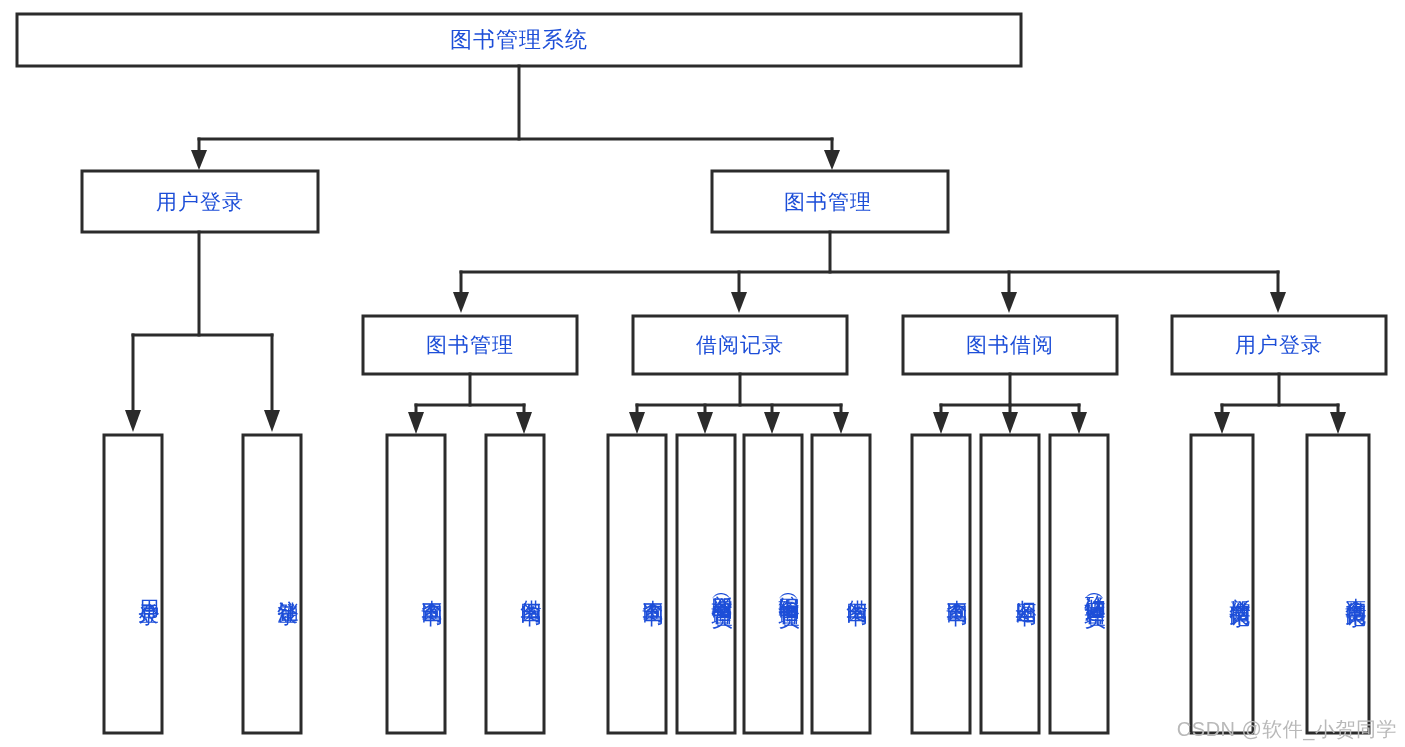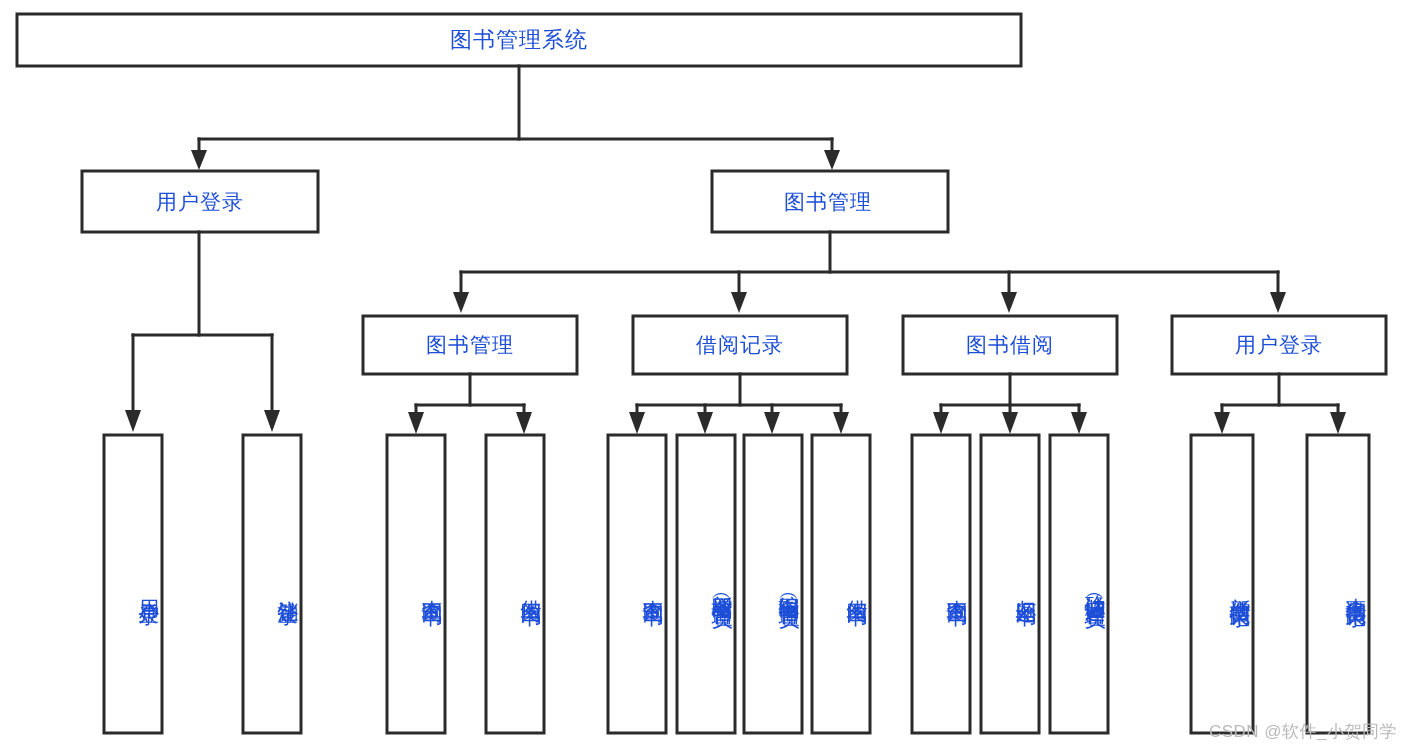--- a/index.html
+++ b/index.html
@@ -65,21 +65,21 @@
     line-height: 1.25;
     letter-spacing: 2px;
     align-items: flex-start;
     justify-content: center;
     padding-top: 6px;
   }
   .watermark {
     position: absolute;
     right: 8px;
     bottom: 4px;
-    font-size: 17px;
+    font-size: 20px;
     color: #b9b9b9;
     font-family: "Liberation Sans", "DejaVu Sans", sans-serif;
     white-space: nowrap;
     letter-spacing: 0.5px;
   }
 </style>
 </head>
 <body>
 
 <div id="canvas">

